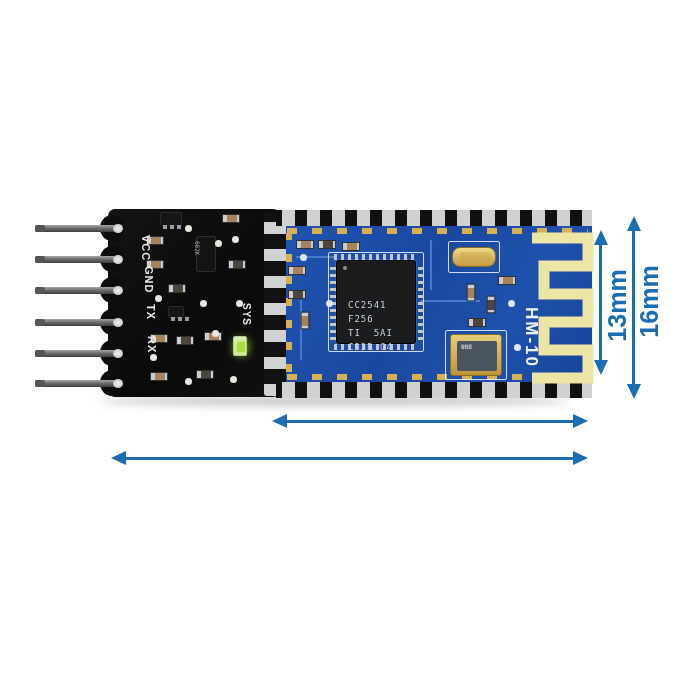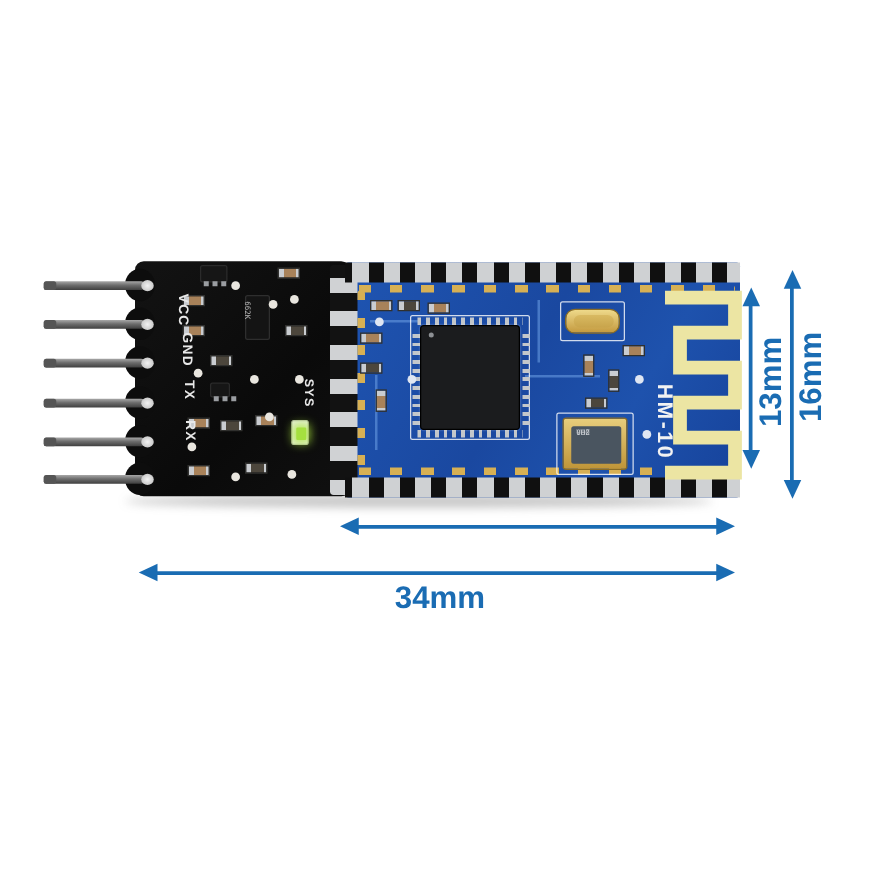--- a/index.html
+++ b/index.html
@@ -160,20 +160,26 @@
   <div class="via blue-via" style="left:326px;top:300px"></div>
   <div class="via blue-via" style="left:508px;top:300px"></div>
   <div class="via blue-via" style="left:514px;top:344px"></div>
 
   <div class="chip-leads-h" style="top:254px"></div>
   <div class="chip-leads-h" style="top:344px"></div>
   <div class="chip-leads-v" style="left:330px"></div>
   <div class="chip-leads-v" style="left:418px"></div>
   <div class="chip-body"></div>
   <div class="pin1-dot"></div>
+  <div class="chip-text">
+    <div>CC2541</div>
+    <div>F256</div>
+    <div>TI  5AI</div>
+    <div>C33R G4</div>
+  </div>
 
   <div class="xtal-top"></div>
   <div class="xtal-bottom">
     <div class="xtal-inner"></div>
     <div class="xtal-text">
       <div>000</div>
       <div>VHZ</div>
     </div>
   </div>
 
@@ -192,15 +198,14 @@
   <div class="ah down" style="left:627px;top:384px"></div>
   <div class="dim-label rot" style="left:609px;top:287px;width:80px">16mm</div>
 
   <div class="ah left" style="left:272px;top:414px"></div>
   <div class="hshaft" style="left:285px;top:420px;width:290px"></div>
   <div class="ah right" style="left:573px;top:414px"></div>
 
   <div class="ah left" style="left:111px;top:451px"></div>
   <div class="hshaft" style="left:124px;top:457px;width:451px"></div>
   <div class="ah right" style="left:573px;top:451px"></div>
-  <div class="dim-label" style="left:292px;top:464px;width:120px">34mm</div>
 
 </div>
 
 </body></html>

